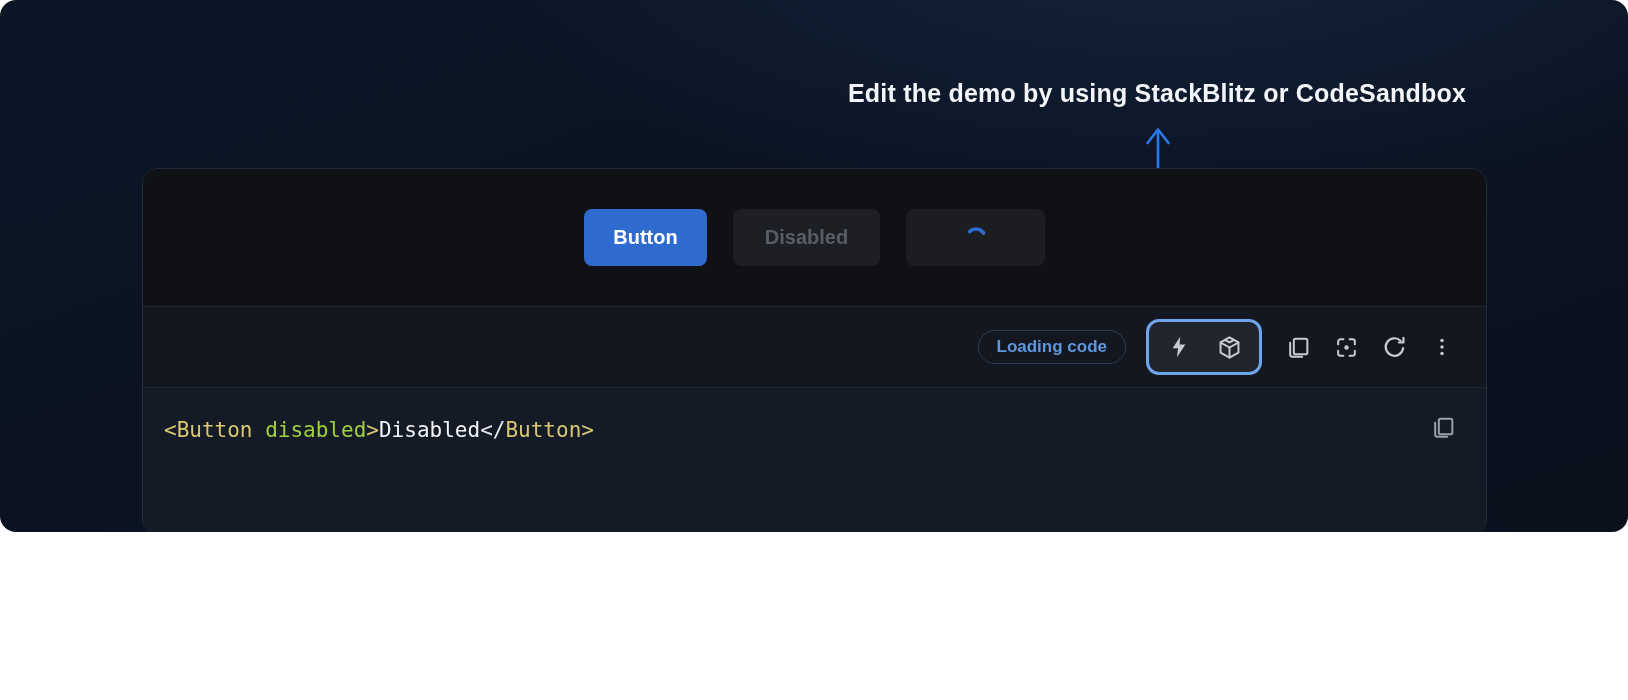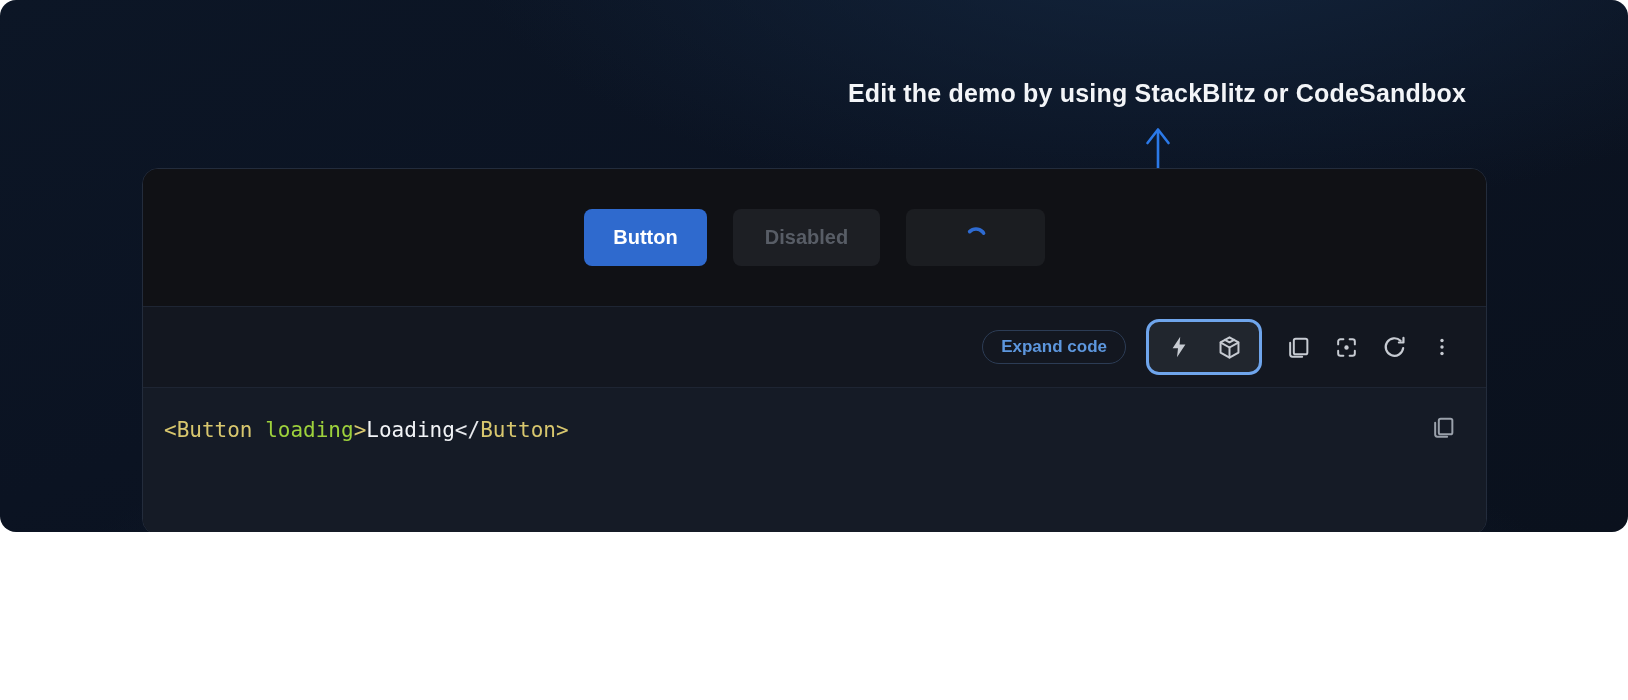--- a/index.html
+++ b/index.html
@@ -82,21 +82,21 @@
         <span>Disabled</span>
       </button>
       <button class="btn btn-loading">
         <svg class="spinner-svg" width="24" height="24" viewBox="0 0 24 24">
           <circle cx="12" cy="12" r="9" fill="none" stroke="#2e6bd2" stroke-width="3.6" stroke-linecap="round" stroke-dasharray="16 40.55" transform="rotate(-135 12 12)"></circle>
         </svg>
       </button>
     </div>
 
     <div class="toolbar">
-      <button class="expand-pill">Expand code</button>
+      <button class="expand-pill">Loading code</button>
 
       <div class="icon-group">
         <button class="icon-btn">
           <svg width="24" height="24" viewBox="0 0 24 24">
             <path d="M13.2 1.8 L5.6 13.2 H11 L10 22.2 L18.4 9.6 H12.6 Z" fill="#c7cbd2"></path>
           </svg>
         </button>
         <button class="icon-btn">
           <svg width="25" height="25" viewBox="0 0 24 24" fill="none" stroke="#c7cbd2" stroke-width="1.9" stroke-linejoin="round" stroke-linecap="round">
             <path d="M12 2.2 L20.6 7.1 V16.9 L12 21.8 L3.4 16.9 V7.1 Z"></path>
@@ -135,21 +135,21 @@
         <svg width="24" height="24" viewBox="0 0 24 24" fill="#c7cbd2">
           <circle cx="12" cy="5.5" r="1.7"></circle>
             <circle cx="12" cy="12" r="1.7"></circle>
             <circle cx="12" cy="18.5" r="1.7"></circle>
         </svg>
       </button>
     </div>
 
     <div class="code-area">
       <div>
-          <div class="code-line"><span class="tok-tag">&lt;Button</span><span class="tok-attr"> loading</span><span class="tok-tag">&gt;</span><span class="tok-text">Loading</span><span class="tok-punc">&lt;/</span><span class="tok-tag">Button&gt;</span></div>
+          <div class="code-line"><span class="tok-tag">&lt;Button</span><span class="tok-attr"> disabled</span><span class="tok-tag">&gt;</span><span class="tok-text">Disabled</span><span class="tok-punc">&lt;/</span><span class="tok-tag">Button&gt;</span></div>
         </div>
       <button class="code-copy">
         <svg width="25" height="25" viewBox="0 0 24 24" fill="none" stroke="#9aa1ab" stroke-width="1.9" stroke-linecap="round" stroke-linejoin="round">
           <rect x="7.5" y="3.5" width="13" height="15" rx="1.8"></rect>
           <path d="M4 7.5 V18.8 a2 2 0 0 0 2 2 H15.5"></path>
         </svg>
       </button>
     </div>
 
   </div>

